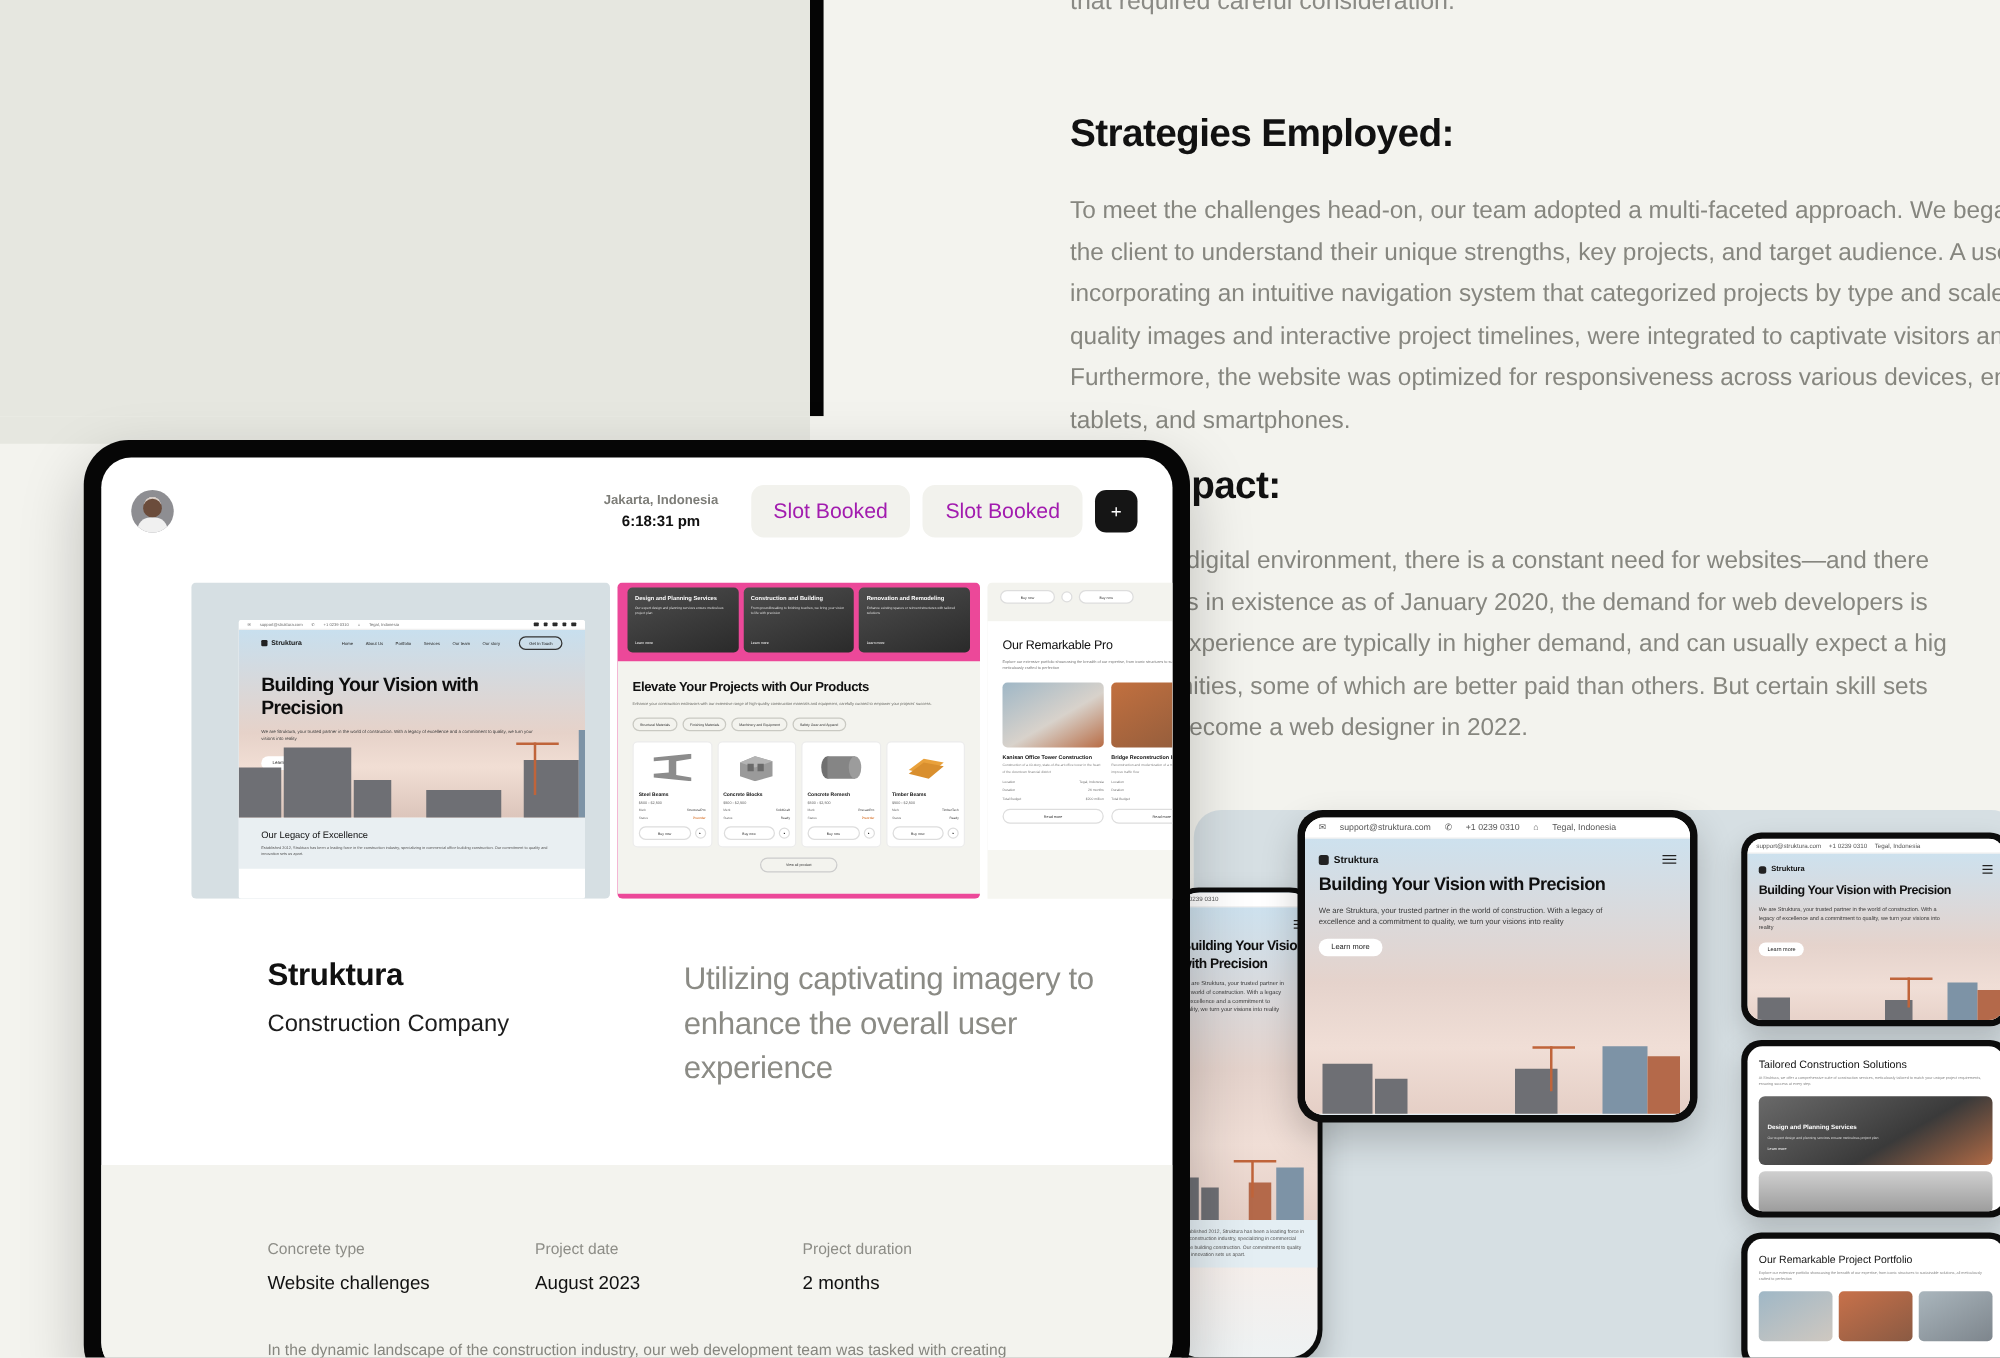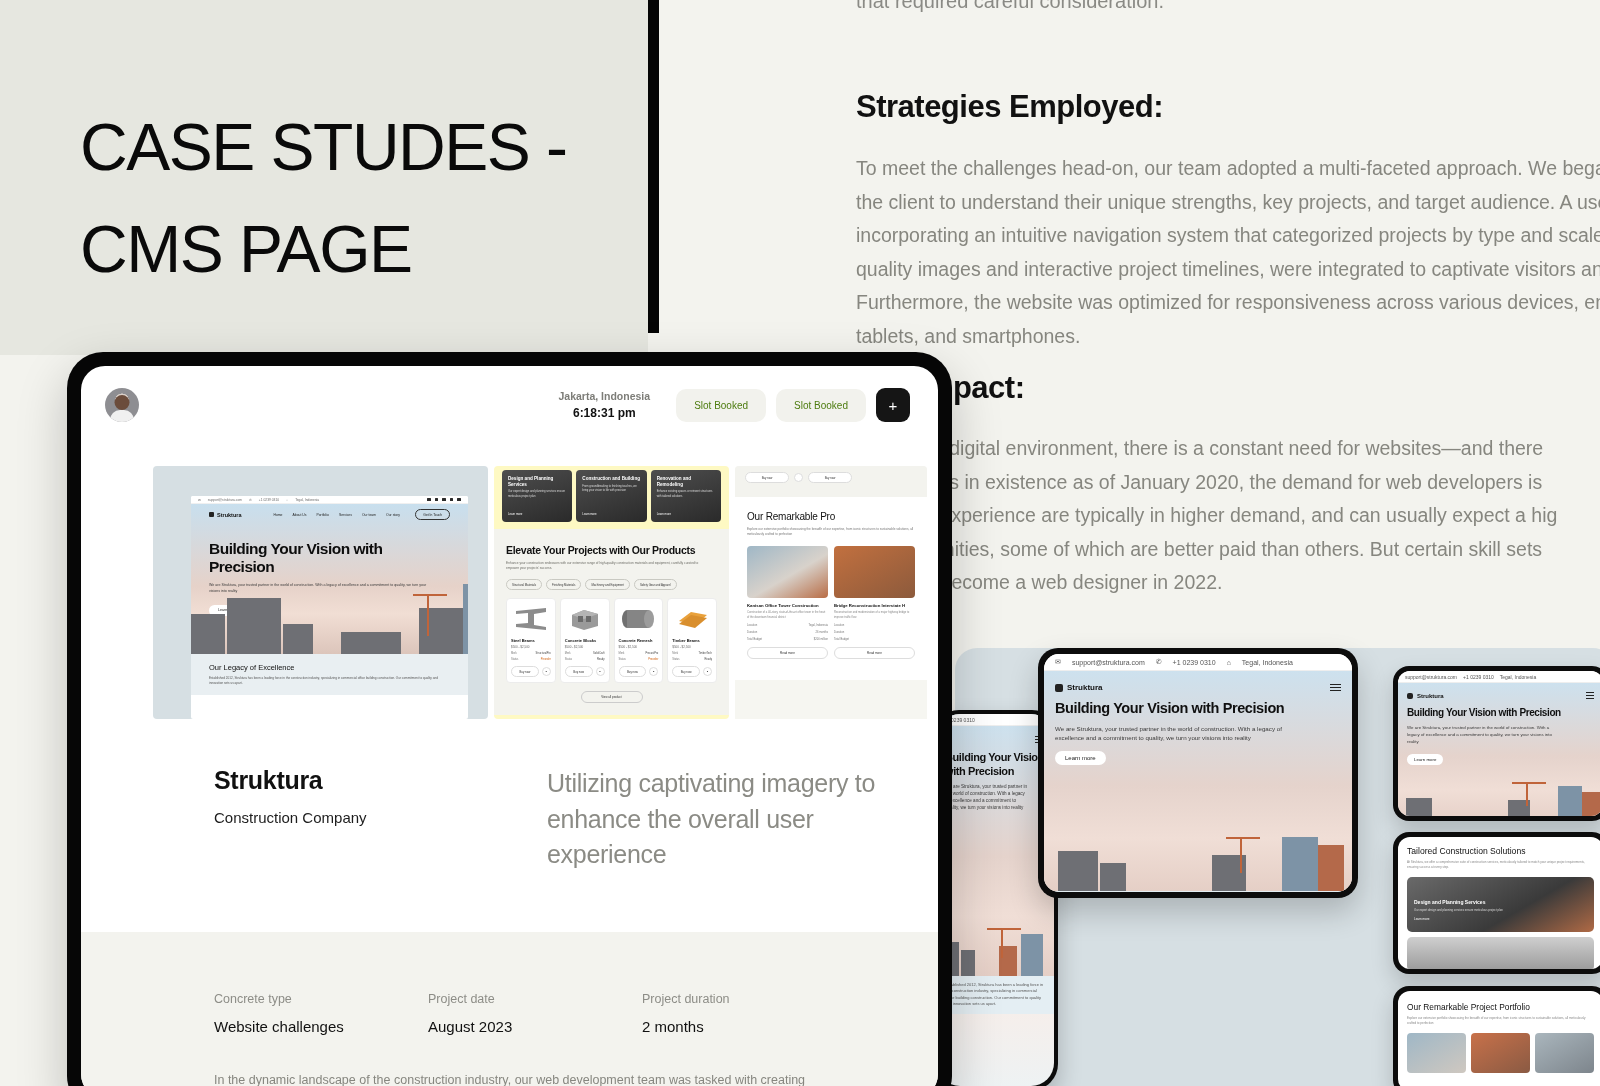--- a/index.html
+++ b/index.html
@@ -142,35 +142,35 @@
     width:15px;height:15px;border-radius:50%;background:#6b4c3b;}
   .avatar:after{content:"";position:absolute;left:50%;bottom:-4px;transform:translateX(-50%);
     width:24px;height:16px;border-radius:10px 10px 0 0;background:#f0f0f0;}
   .nav-links { display:flex; gap:34px; margin-left:28px; }
   .nav-links a { font-size:14.5px; color:#1a1a1a; text-decoration:none; }
   .nav-meta { margin-left:auto; text-align:center; margin-right:16px; }
   .nav-meta .loc { font-size:10.5px; color:#7d7d78;font-weight:bold; }
   .nav-meta .clk { font-size:12px; color:#111; font-weight:700; margin-top:4px; }
   .slot {
     background:#f2f2ed; border-radius:10px; padding:11px 18px;
-    font-size:10px; color:#4d7c0f; margin-left:10px;
+    font-size:17px; color:#a21caf; margin-left:10px;
   }
   .plus-btn {
     width:34px;height:34px;border-radius:9px;background:#151515;color:#fff;
     display:flex;align-items:center;justify-content:center;font-size:15px;margin-left:10px;
   }
 
   
   .gallery {
     position:absolute; left:72px; top:100px; right:0; height:253px;
     display:flex; gap:6px; overflow:hidden;
   }
   .shot { flex:none; border-radius:4px; overflow:hidden; position:relative; }
   .shot1 { width:335px; height:253px; background:#d6dfe3; padding:30px 20px 0 38px; }
-  .shot2 { width:235px; height:253px; background:#fef9c3; }
+  .shot2 { width:290px; height:253px; background:#ec4899; }
   .shot3 { width:192px; height:319px; background:#f6f6f1; }
 
   
   .brow { background:#fff; border-radius:2px; overflow:hidden; height:100%;}
   .brow-bar { height:8px; background:#fff; display:flex; align-items:center; gap:7px;
     padding:0 7px; font-size:3.3px; color:#6b6b6b; border-bottom:1px solid #f0f0f0;}
   .brow-bar .rt { margin-left:auto; display:flex; gap:4px;}
   .brow-bar .rt i { width:3.6px;height:3.6px;background:#2a2a2a;display:block;border-radius:.6px;}
   .brow-hero { position:relative; height:150px;
     background:linear-gradient(180deg,#c8dfee 0%,#e6d2c9 55%,#f1ded4 73%,#dcc5bb 100%);
@@ -233,21 +233,21 @@
   .pfc h6{font-size:4.3px;color:#111;font-weight:700;margin-top:5px;line-height:1.3;}
   .pfc p{font-size:2.7px;color:#888;margin-top:3px;line-height:1.5;}
   .pfc .kv{display:flex;justify-content:space-between;font-size:2.7px;color:#777;margin-top:4px;}
   .pfc .rd{border:.6px solid #ddd;border-radius:8px;font-size:3px;text-align:center;
      padding:3px 0;color:#333;margin-top:6px;}
 
   
   .info { position:absolute; left:133px; top:400px; right:0; display:flex; }
   .info .left { width:333px; }
   .info .left h2 { font-size:25px; color:#111; font-weight:700; letter-spacing:-.3px; }
-  .info .left p { font-size:15px; color:#1d1d1d; margin-top:14px; }
+  .info .left p { font-size:19px; color:#1d1d1d; margin-top:14px; }
   .info .right { width:330px; font-size:25px; color:#8b8b85; line-height:1.42;
                  letter-spacing:-.3px; }
 
   
   .meta-strip {
     position:absolute; left:0; right:0; top:566px; bottom:0; background:#f3f3ee;
     padding:60px 0 0 133px;
   }
   .meta-row { display:flex; }
   .meta-col { width:214px; }
@@ -259,24 +259,20 @@
 <body>
 
 <div id="stage">
 
   <div class="panel-left"></div>
   <div class="divider-v"></div>
   <div class="panel-right"></div>
   <div class="panel-bottom-bg"></div>
   <div class="panel-left-strip"></div>
 
-  <h1 class="case-title">
-    <span>CASE STUDES -</span>
-    <span class="l2">CMS PAGE</span>
-  </h1>
 
   <div class="article">
     <div class="clip-top">that required careful consideration.</div>
     <h2 class="art-h">Strategies Employed:</h2>
     <p class="art-p">To meet the challenges head-on, our team adopted a multi-faceted approach. We began by c
 the client to understand their unique strengths, key projects, and target audience. A user-cent
 incorporating an intuitive navigation system that categorized projects by type and scale. Dyna
 quality images and interactive project timelines, were integrated to captivate visitors and prov
 Furthermore, the website was optimized for responsiveness across various devices, ensuring
 tablets, and smartphones.</p>

